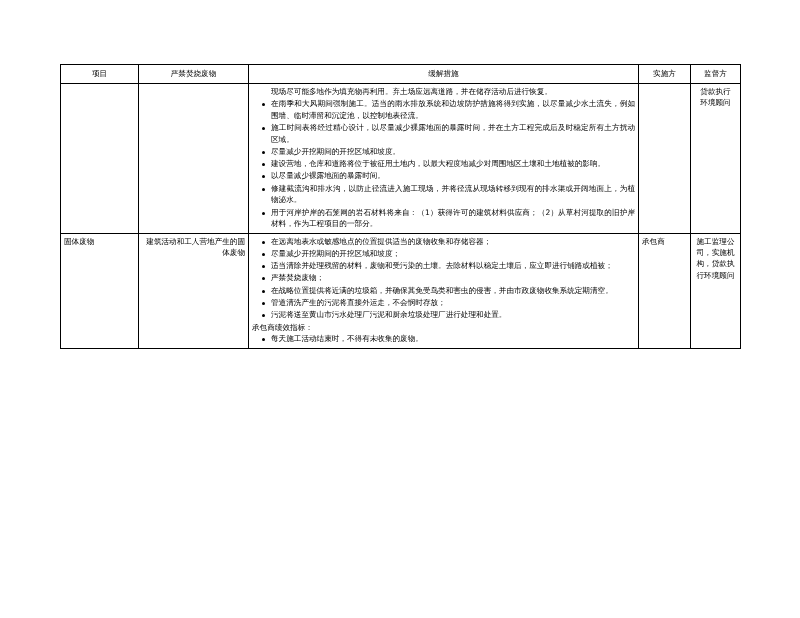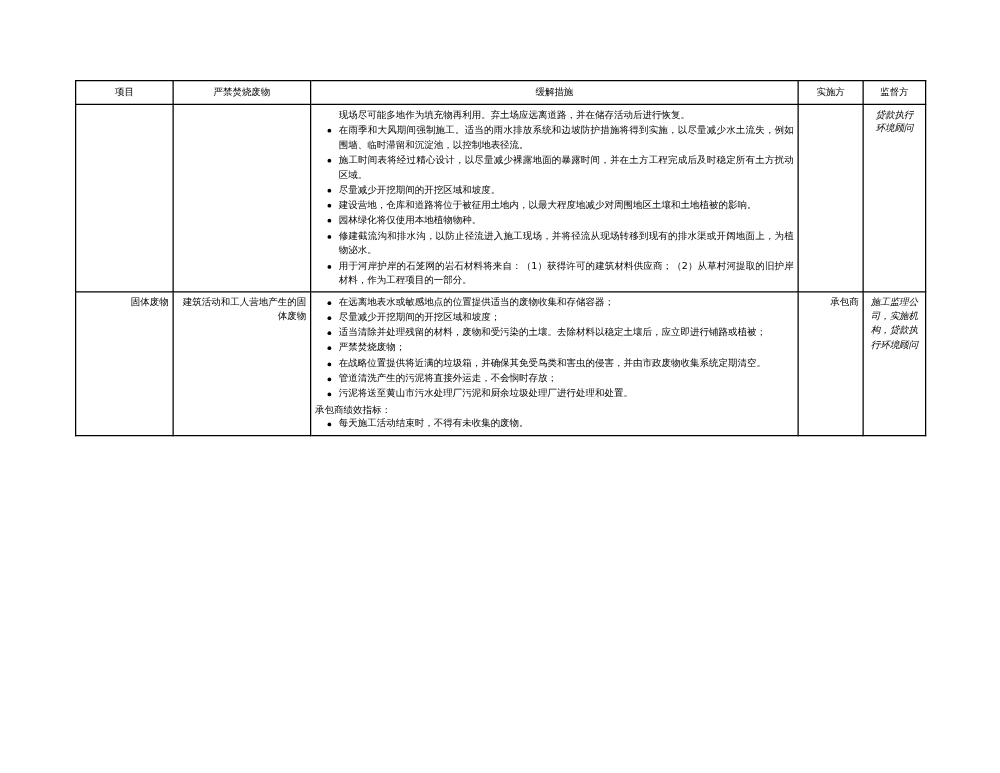--- a/index.html
+++ b/index.html
@@ -41,42 +41,41 @@
     font-weight: normal;
     height: 14px;
     padding: 2px 2px;
   }
   col.c1 { width: 78px; }
   col.c2 { width: 110px; }
   col.c3 { width: 390px; }
   col.c4 { width: 52px; }
   col.c5 { width: 50px; }
   .cell-item {
-    text-align: right;
+    text-align: left;
     font-size: 7.6px;
     padding-top: 4px;
   }
   .cell-issue {
     font-size: 7.6px;
     padding-top: 4px;
     line-height: 1.55;
     text-align: right;
   }
   .cell-party {
-    text-align: right;
+    text-align: left;
     font-size: 7.6px;
     padding-top: 4px;
     line-height: 1.55;
   }
   .cell-supervisor {
     text-align: center;
     font-size: 7.6px;
     padding-top: 4px;
     line-height: 1.55;
-    font-style: italic;
   }
   ul.bullets {
     margin: 0;
     padding: 0 0 0 10px;
     list-style: none;
   }
   ul.bullets > li {
     position: relative;
     padding-left: 9px;
     margin: 0 0 0.5px 0;
@@ -132,21 +131,21 @@
       <tr>
         <td class="cell-item"></td>
         <td class="cell-issue"></td>
         <td>
           <div class="plain-line" style="padding-left:19px;">现场尽可能多地作为填充物再利用。弃土场应远离道路，并在储存活动后进行恢复。</div>
           <ul class="bullets">
             <li>在雨季和大风期间强制施工。适当的雨水排放系统和边坡防护措施将得到实施，以尽量减少水土流失，例如围墙、临时滞留和沉淀池，以控制地表径流。</li>
             <li>施工时间表将经过精心设计，以尽量减少裸露地面的暴露时间，并在土方工程完成后及时稳定所有土方扰动区域。</li>
             <li>尽量减少开挖期间的开挖区域和坡度。</li>
             <li>建设营地，仓库和道路将位于被征用土地内，以最大程度地减少对周围地区土壤和土地植被的影响。</li>
-            <li>园林绿化将仅使用本地植物物种。</li>
+            <li>以尽量减少裸露地面的暴露时间。</li>
             <li>修建截流沟和排水沟，以防止径流进入施工现场，并将径流从现场转移到现有的排水渠或开阔地面上，为植物泌水。</li>
             <li>用于河岸护岸的石笼网的岩石材料将来自：（1）获得许可的建筑材料供应商；（2）从草村河提取的旧护岸材料，作为工程项目的一部分。</li>
           </ul>
         </td>
         <td class="cell-party"></td>
         <td class="cell-supervisor" style="white-space:pre-line;">贷款执行
 环境顾问</td>
       </tr>
       <tr>
         <td class="cell-item">固体废物</td>

